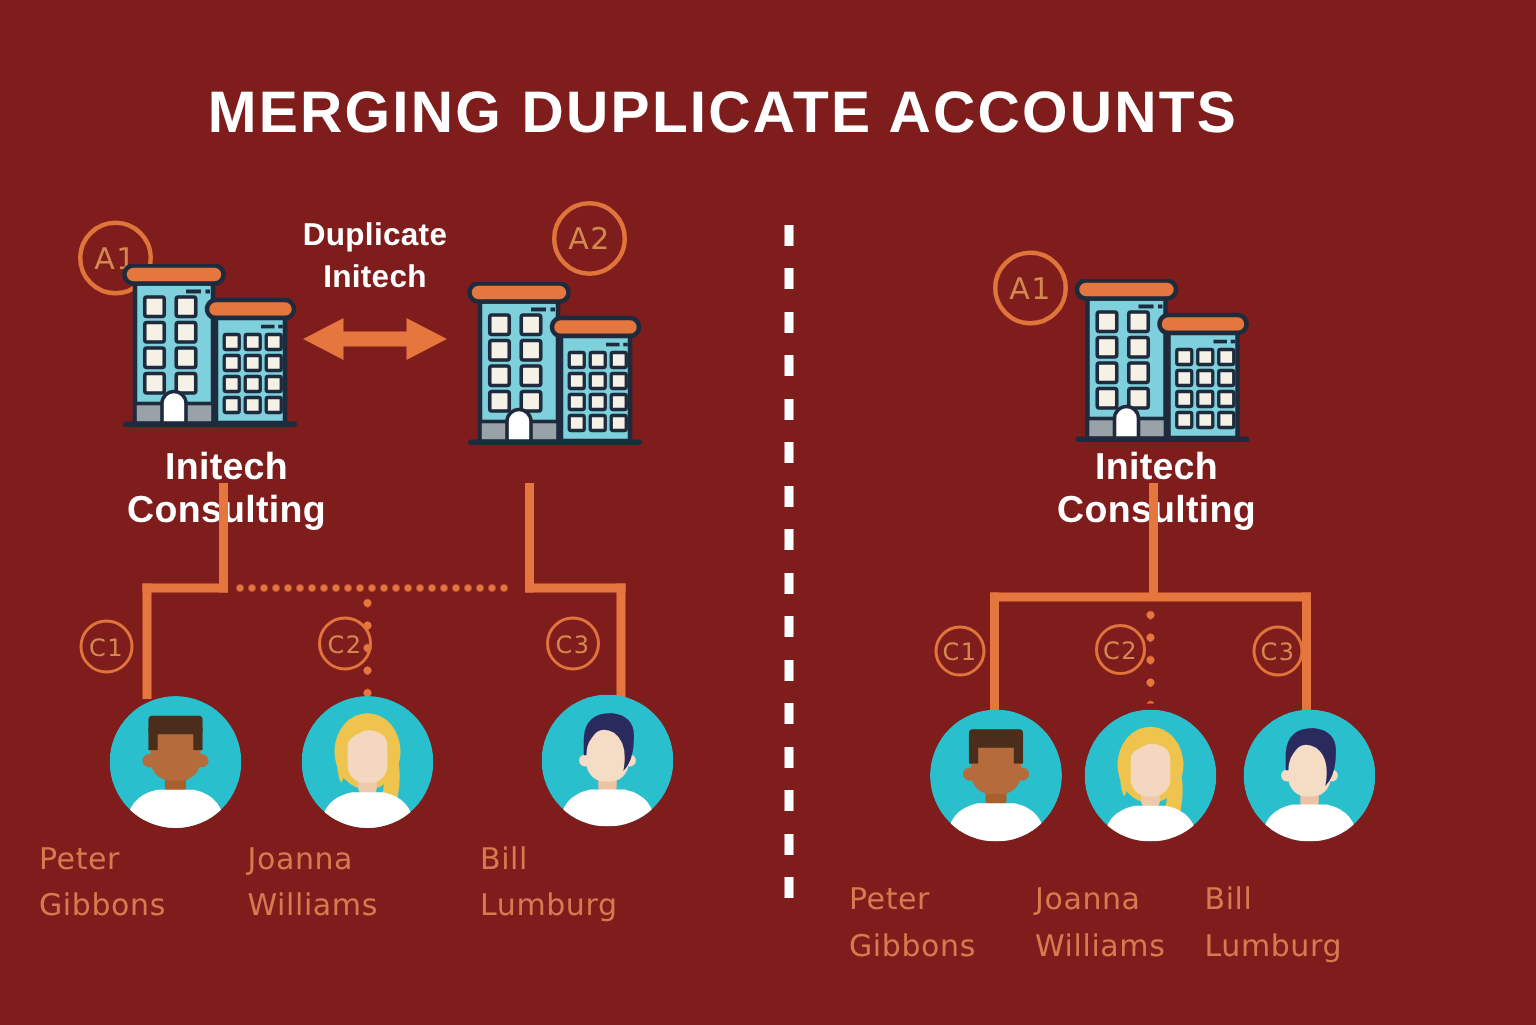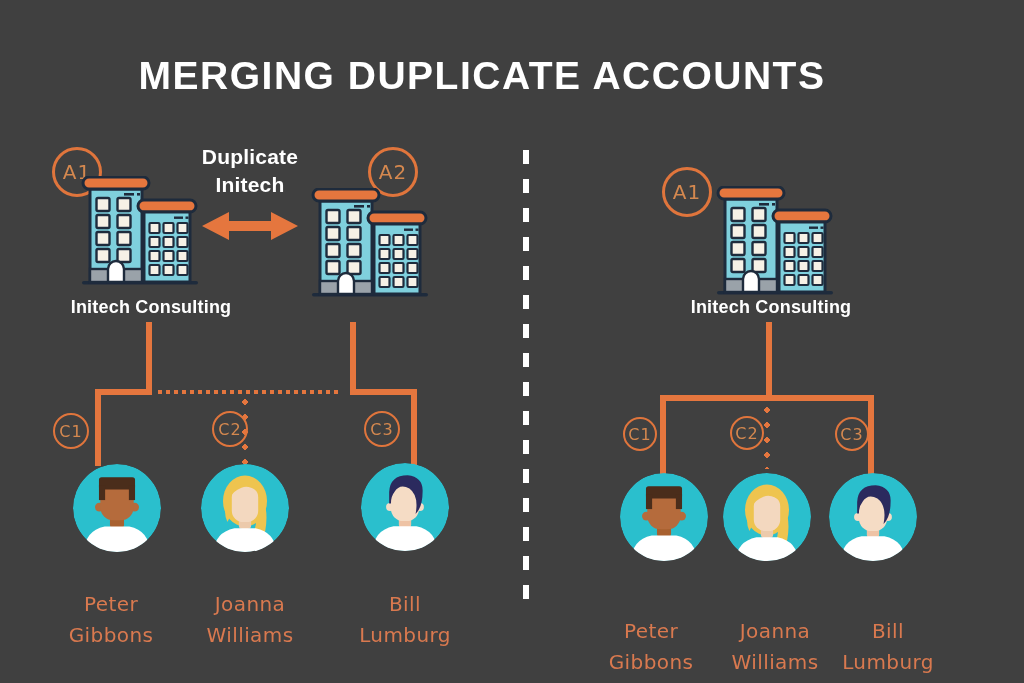--- a/index.html
+++ b/index.html
@@ -1,29 +1,29 @@
 <!DOCTYPE html>
 <html><head>
 <meta charset="utf-8">
 <style>
   * { margin:0; padding:0; box-sizing:border-box; }
   html,body { background:#10273d; }
   .canvas {
     position:relative; width:1024px; height:683px; overflow:hidden;
-    background:#404040;
+    background:#7f1d1d;
     font-family:"Liberation Sans", sans-serif;
   }
   .title {
     position:absolute; left:-30px; top:54px; width:1024px;
     text-align:center; color:#ffffff; font-size:39px; font-weight:800;
     letter-spacing:1.5px; font-family:"Liberation Sans", sans-serif;
   }
   .acct-label {
     position:absolute; width:220px; text-align:center;
-    color:#ffffff; font-size:18px; font-weight:700; letter-spacing:.2px;
+    color:#ffffff; font-size:25px; font-weight:700; letter-spacing:.2px;
   }
   .dup-label {
     position:absolute; left:175px; top:143px; width:150px;
     text-align:center; color:#ffffff; font-size:21px; font-weight:700;
     line-height:28px; letter-spacing:.2px;
   }
   .badge {
     position:absolute; border-radius:50%;
     border:3px solid #e0753c; color:#d4884f;
     display:flex; align-items:center; justify-content:center;
@@ -40,23 +40,23 @@
   .dots-v {
     position:absolute; width:6px;
     background-image:radial-gradient(circle 2.7px at 3px 3px, #e5763e 2.6px, transparent 2.8px);
     background-size:6px 15px; background-repeat:repeat-y;
   }
   .divider {
     position:absolute; left:523px; top:150px; width:6px; height:458px;
     background:repeating-linear-gradient(180deg,#ffffff 0 14px,transparent 14px 29px);
   }
   .contact-name {
-    position:absolute; width:170px; text-align:center;
+    position:absolute; width:170px; 
     color:#d9794f; font-size:20px; line-height:31px;
-    font-family:"DejaVu Sans", sans-serif; letter-spacing:.4px;margin-top:32px;
+    font-family:"DejaVu Sans", sans-serif; letter-spacing:.4px;
   }
   svg.bldg, svg.avatar, svg.arrow { position:absolute; display:block; }
   .hidden-defs { position:absolute; width:0; height:0; overflow:hidden; }
 </style>
 </head>
 <body>
 
 <svg class="hidden-defs" aria-hidden="true">
   <defs>
 
@@ -146,21 +146,21 @@
   </defs>
 </svg>
 
 <div class="canvas">
 
   <div class="title">MERGING DUPLICATE ACCOUNTS</div>
 
   <div class="badge a" style="left:52px; top:147px;">
     <span>A1</span>
   </div>
-  <div class="badge a" style="left:368px; top:147px;justify-content:center;">
+  <div class="badge a" style="left:368px; top:134px;justify-content:center;">
     <span>A2</span>
   </div>
 
   <div class="dup-label">Duplicate Initech</div>
 
   <svg class="arrow" style="left:202px; top:210px;" width="96" height="32" viewBox="0 0 96 32">
     <polygon points="0,16 27,2 27,11 69,11 69,2 96,16 69,30 69,21 27,21 27,30" fill="#e5763e"></polygon>
   </svg>
 
   <svg class="bldg" style="left:80px; top:176px;" width="120" height="112">

